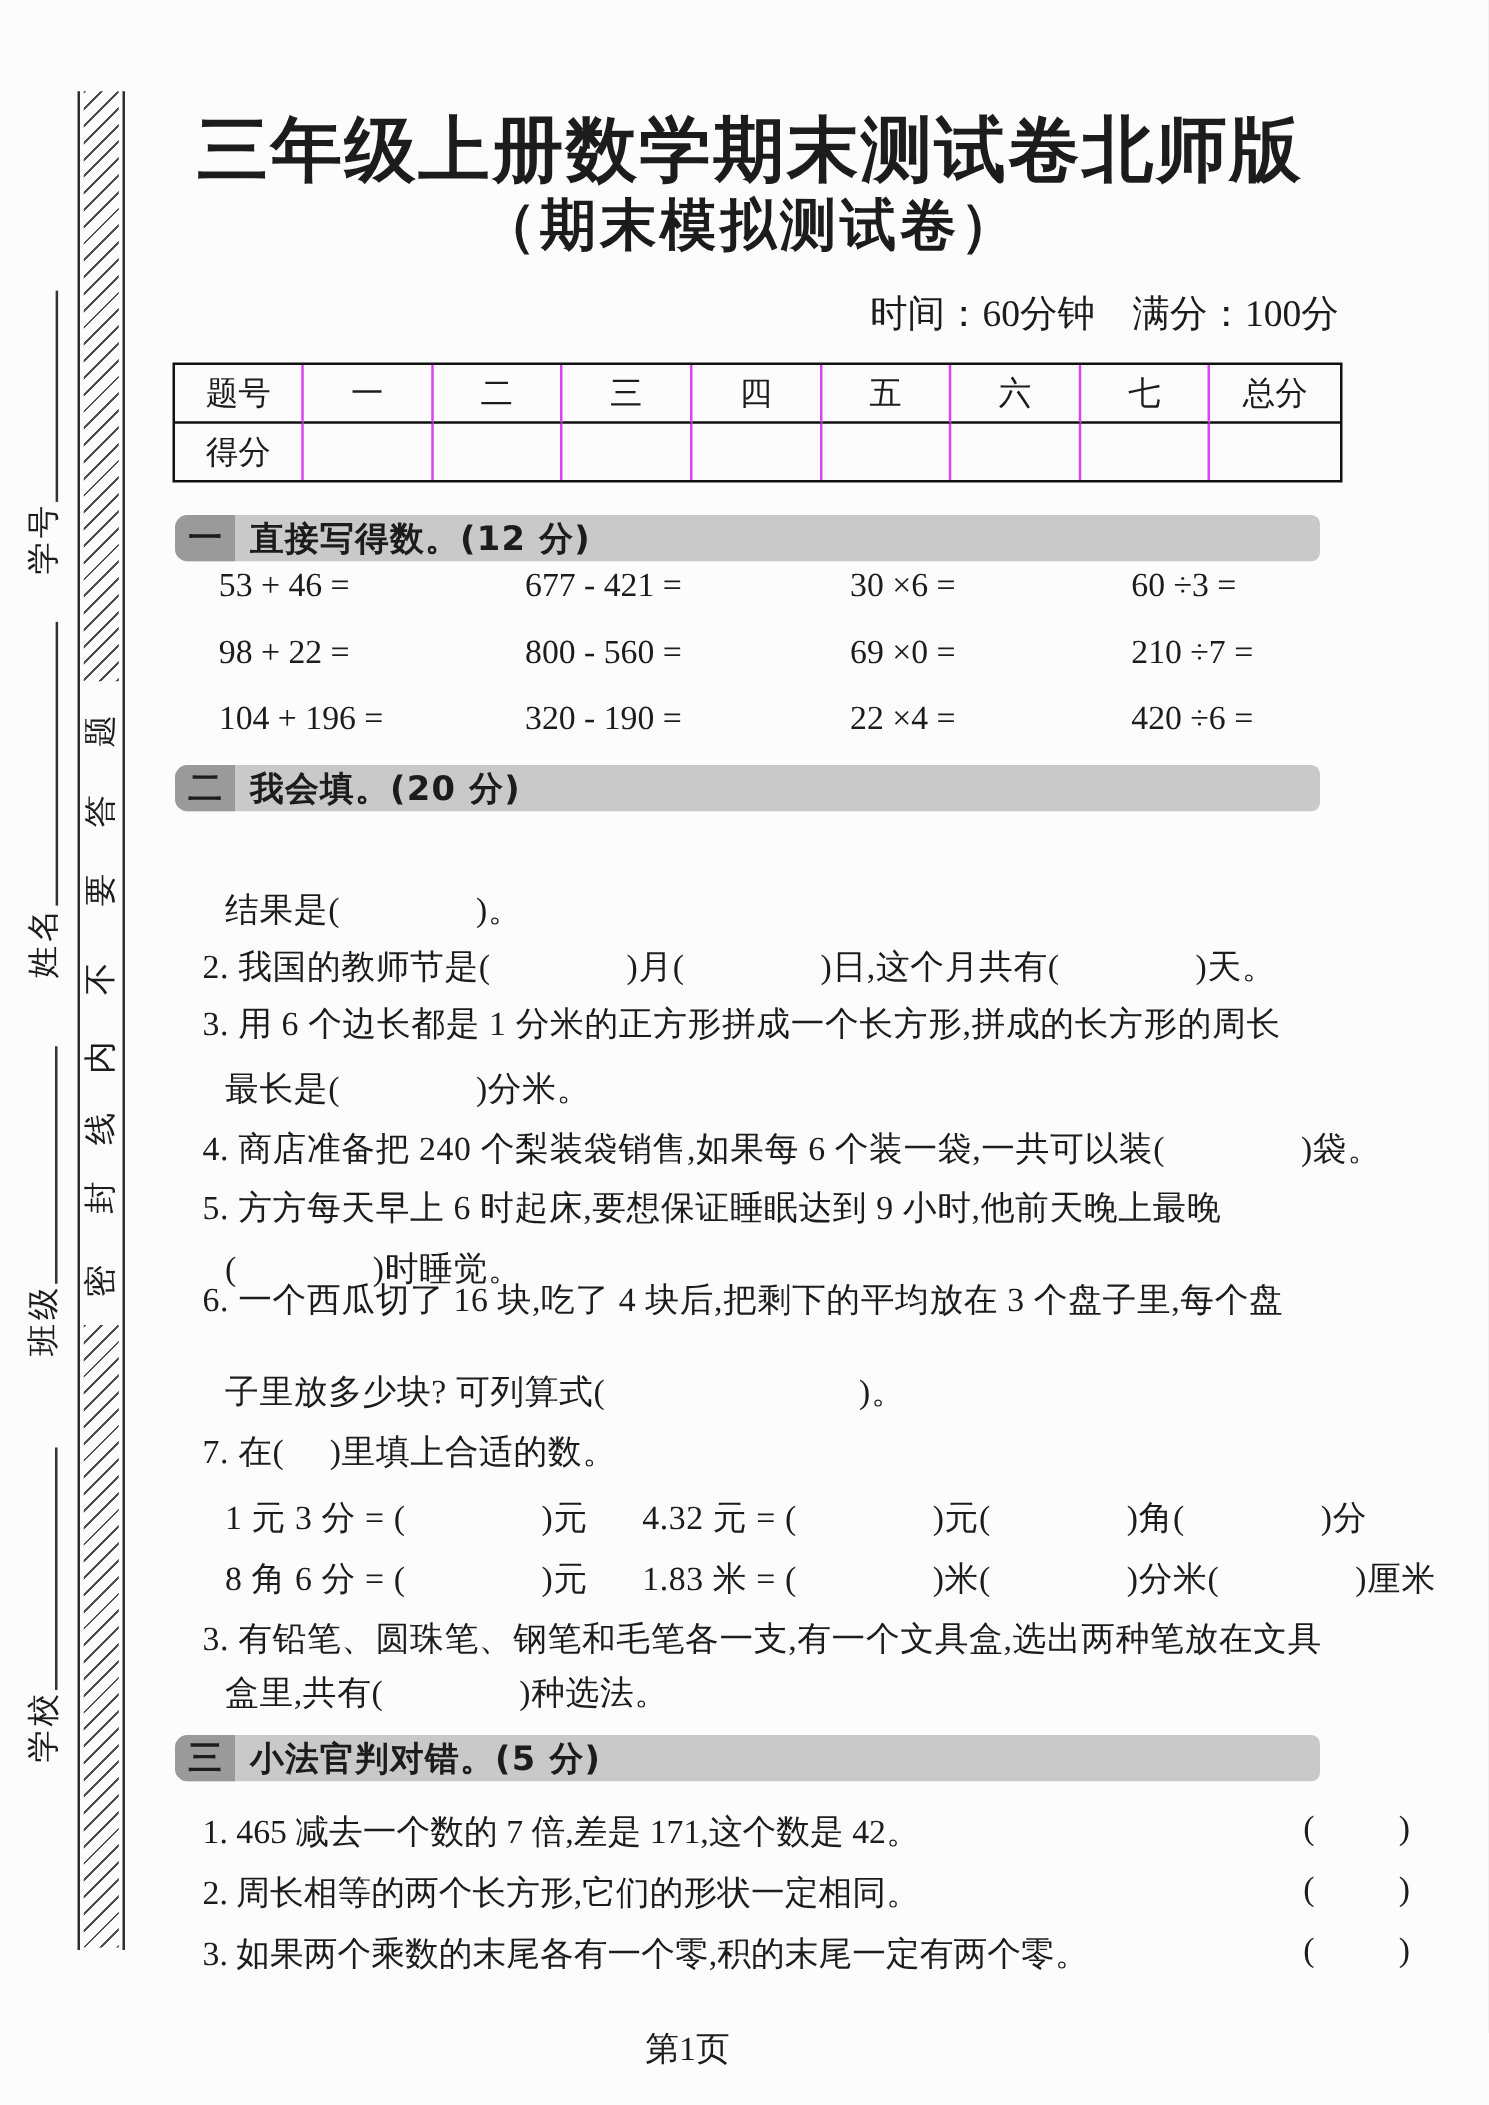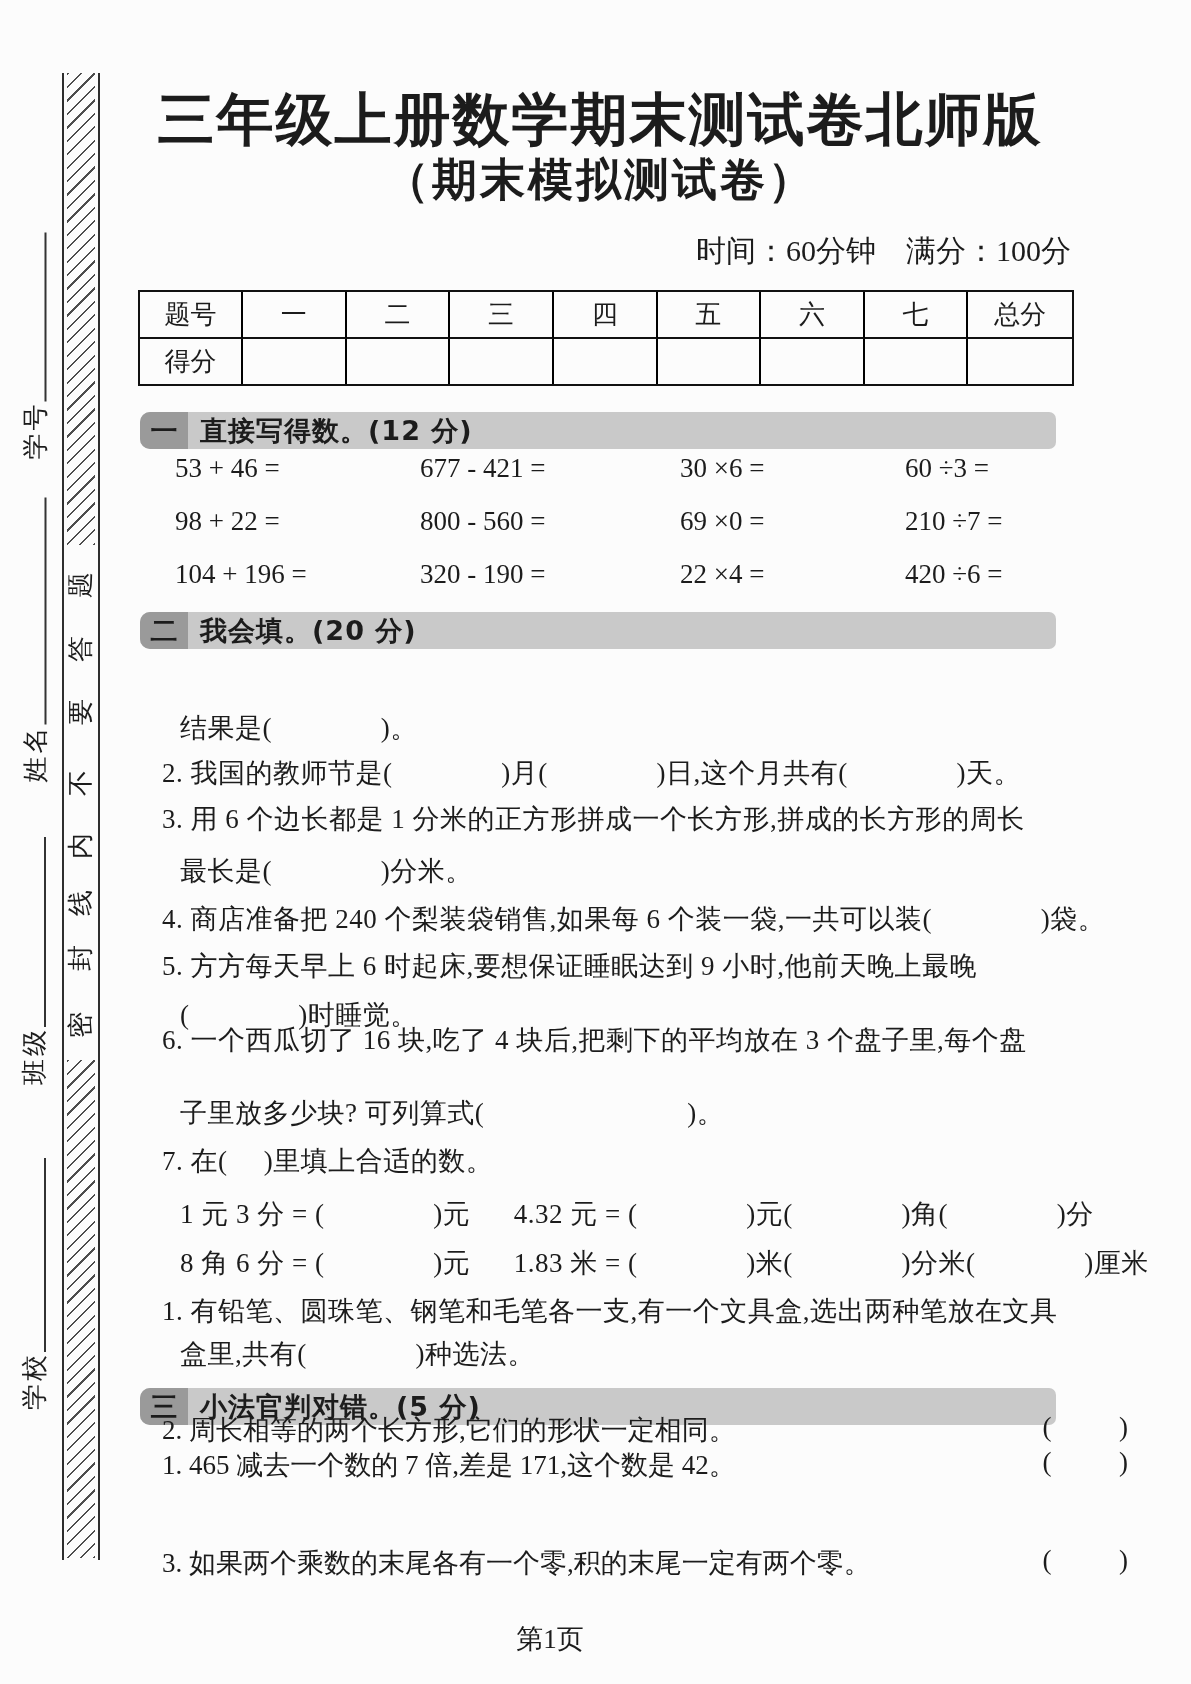--- a/index.html
+++ b/index.html
@@ -53,21 +53,21 @@
   }
 
   
   .score-table{
     position:absolute;left:138px;top:290px;width:932px;
     display:grid;grid-template-columns:103px repeat(8,1fr);
     border:2px solid #111;
   }
   .score-table .cell{
     height:45px;line-height:45px;text-align:center;font-size:26px;
-    border-right:2px solid #000000;border-bottom:2px solid #111;
+    border-right:2px solid #d946ef;border-bottom:2px solid #111;
   }
   .score-table .cell:nth-child(9n){border-right:none;}
   .score-table .cell.last-row{border-bottom:none;}
 
   
   .bar{
     position:absolute;left:140px;width:916px;height:37px;
     background:#c9c9c9;border-radius:10px 7px 7px 10px;
     display:flex;align-items:center;
     font-family:"DejaVu Sans","Liberation Sans",sans-serif;
@@ -190,32 +190,32 @@
   <div class="q" style="top:801px;">3. 用 6 个边长都是 1 分米的正方形拼成一个长方形,拼成的长方形的周长</div>
   <div class="qc" style="top:853px;">最长是(               )分米。</div>
   <div class="q" style="top:901px;">4. 商店准备把 240 个梨装袋销售,如果每 6 个装一袋,一共可以装(               )袋。</div>
   <div class="q" style="top:948px;">5. 方方每天早上 6 时起床,要想保证睡眠达到 9 小时,他前天晚上最晚</div>
   <div class="qc" style="top:997px;">(               )时睡觉。</div>
   <div class="q" style="top:1022px;">6. 一个西瓜切了 16 块,吃了 4 块后,把剩下的平均放在 3 个盘子里,每个盘</div>
   <div class="qc" style="top:1095px;">子里放多少块? 可列算式(                            )。</div>
   <div class="q" style="top:1143px;">7. 在(     )里填上合适的数。</div>
   <div class="qc" style="top:1196px;">1 元 3 分 = (               )元      4.32 元 = (               )元(               )角(               )分</div>
   <div class="qc" style="top:1245px;">8 角 6 分 = (               )元      1.83 米 = (               )米(               )分米(               )厘米</div>
-  <div class="q" style="top:1293px;">1. 有铅笔、圆珠笔、钢笔和毛笔各一支,有一个文具盒,选出两种笔放在文具</div>
+  <div class="q" style="top:1293px;">3. 有铅笔、圆珠笔、钢笔和毛笔各一支,有一个文具盒,选出两种笔放在文具</div>
   <div class="qc" style="top:1336px;">盒里,共有(               )种选法。</div>
 
   <div class="bar" style="top:1388px;">
     <span class="num">三</span>
     <span class="bar-title">小法官判对错。(5 分)</span>
   </div>
   <div class="tf-row" style="top:1447px;">
     <span>1. 465 减去一个数的 7 倍,差是 171,这个数是 42。</span>
     <span>(          )</span>
   </div>
-  <div class="tf-row" style="top:1412px;">
+  <div class="tf-row" style="top:1496px;">
     <span>2. 周长相等的两个长方形,它们的形状一定相同。</span>
     <span>(          )</span>
   </div>
   <div class="tf-row" style="top:1545px;">
     <span>3. 如果两个乘数的末尾各有一个零,积的末尾一定有两个零。</span>
     <span>(          )</span>
   </div>
 
   <div class="footer">第1页</div>
 

